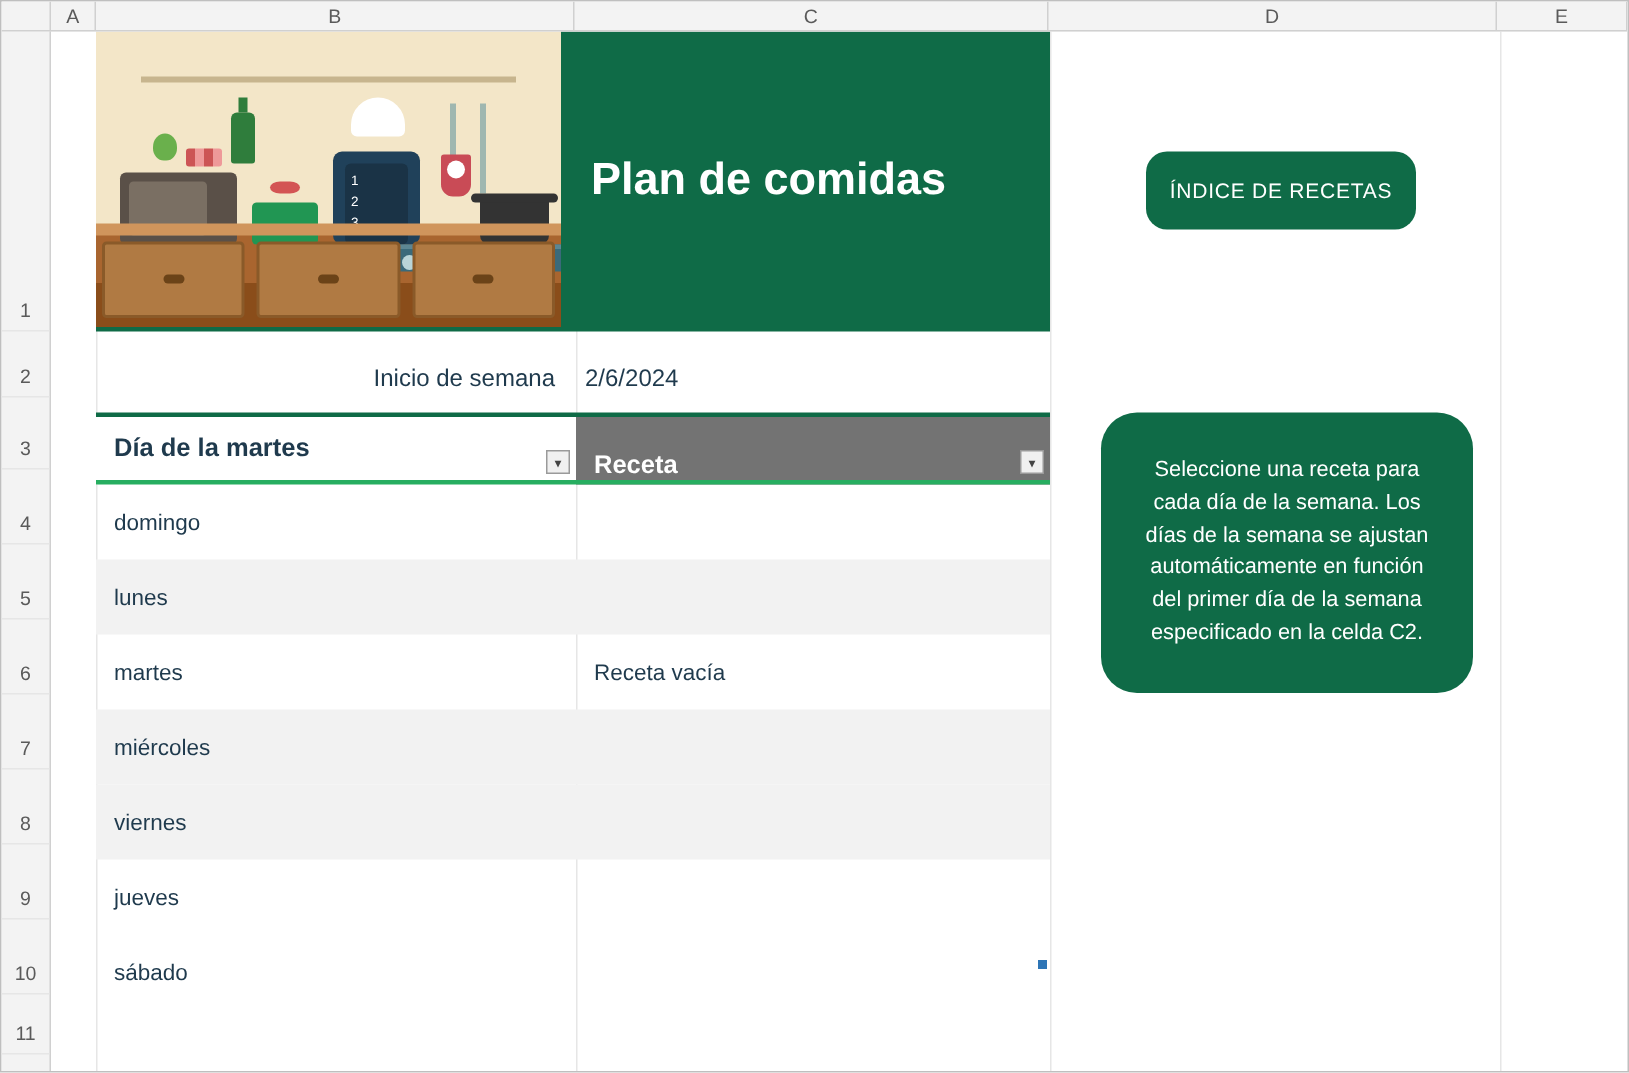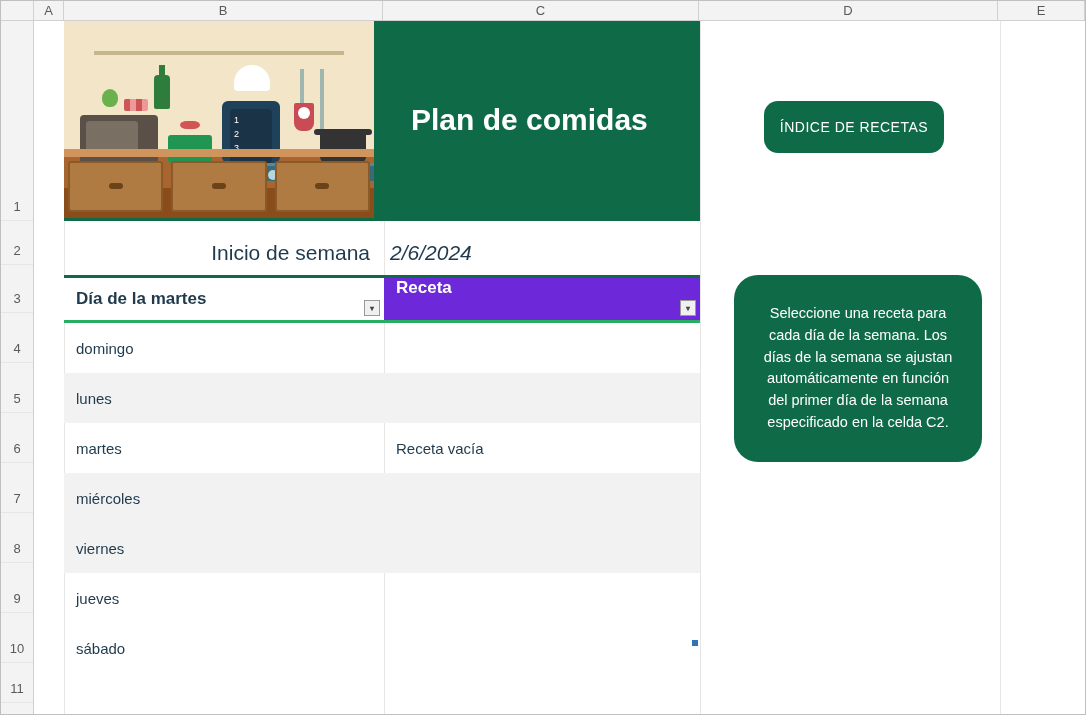--- a/index.html
+++ b/index.html
@@ -127,21 +127,21 @@
     flex: 1;
     background:#0f6b47;
     color:#ffffff;
     display:flex;
     align-items:center;
     padding: 0 20px;
   }
   .banner-title h1{
     font-size:30px;
     font-weight:700;
-    margin:17px;
+    margin:0;
   }
 
   .index-btn {
     position:absolute;
     left: 730px;
     top: 80px;
     width: 180px;
     height: 52px;
     background:#0f6b47;
     color:#fff;
@@ -155,32 +155,31 @@
   }
 
   .week-start {
     position:absolute;
     left: 30px;
     top: 210px;
     width: 636px;
     height: 44px;
     display:flex;
     align-items:center;
-    font-size:21px;
+    font-size:16px;
     color:#1f3a4d;
   }
   .week-start .lbl{
     width: 320px;
     text-align:right;
     padding-right: 14px;
   }
   .week-start .val{
     flex:1;
     padding-left: 6px;
-    font-style: italic;
   }
 
   .table {
     position:absolute;
     left: 30px;
     top: 254px;
     width: 636px;
   }
   .thead{
     display:flex;
@@ -194,24 +193,24 @@
     flex:0 0 320px;
     background:#ffffff;
     display:flex;
     align-items:center;
     padding:0 12px;
     border-bottom:3px solid #27ae60;
     position:relative;
   }
   .th-recipe{
     flex:1;
-    background:#6d28d9;
+    background:#737373;
     color:#ffffff;
     display:flex;
-    align-items:flex-start;
+    align-items:flex-end;
     padding:0 12px;
     border-bottom:3px solid #27ae60;
     position:relative;
   }
   .filter-btn{
     position:absolute;
     right:4px; bottom:4px;
     width:16px;height:16px;
     background:#f0f0f0;
     border:1px solid #9a9a9a;

